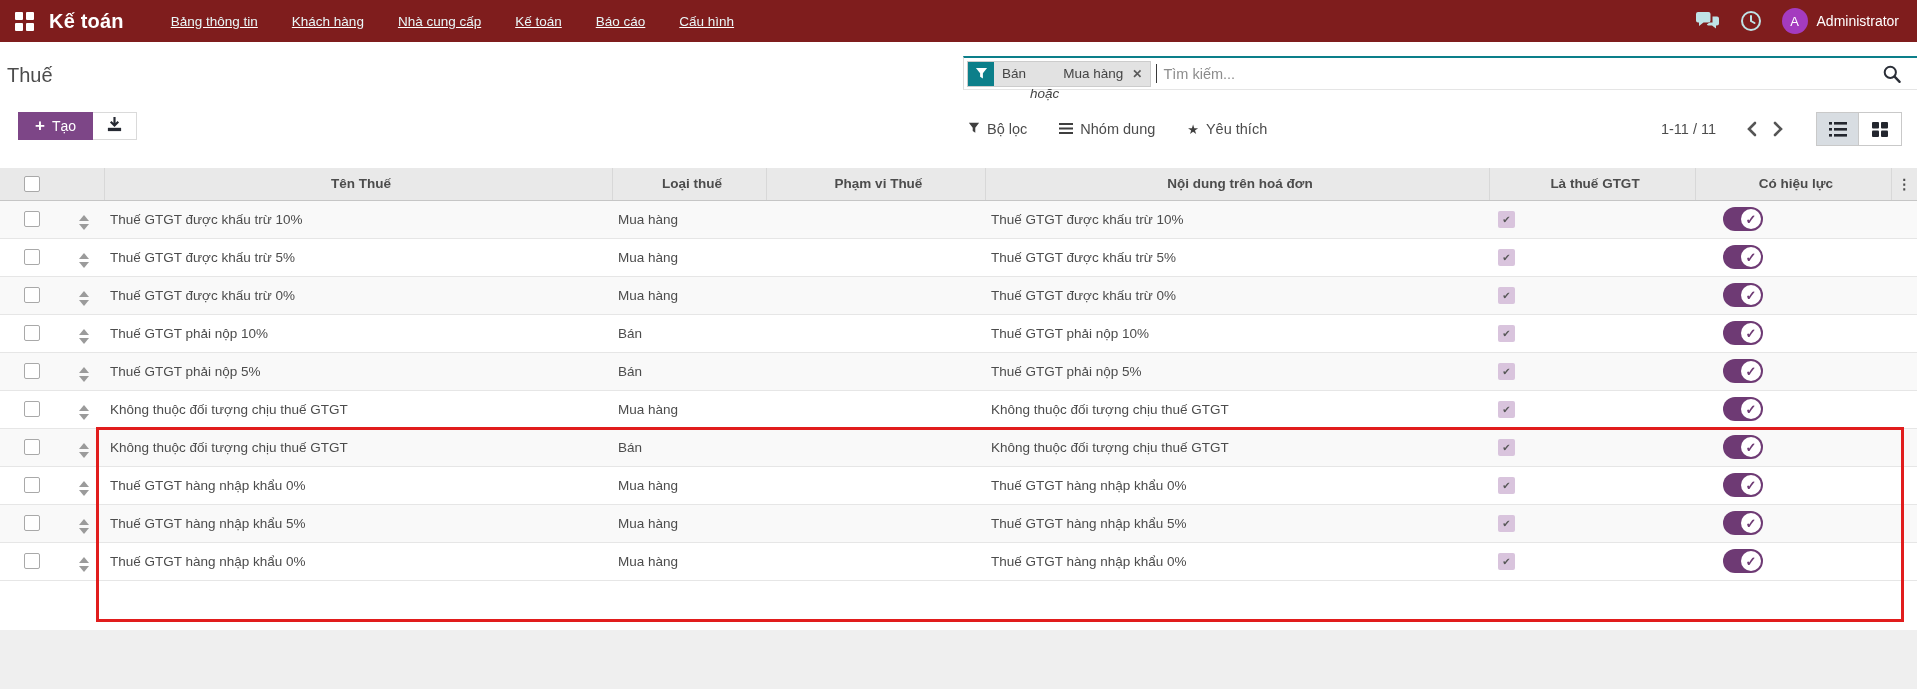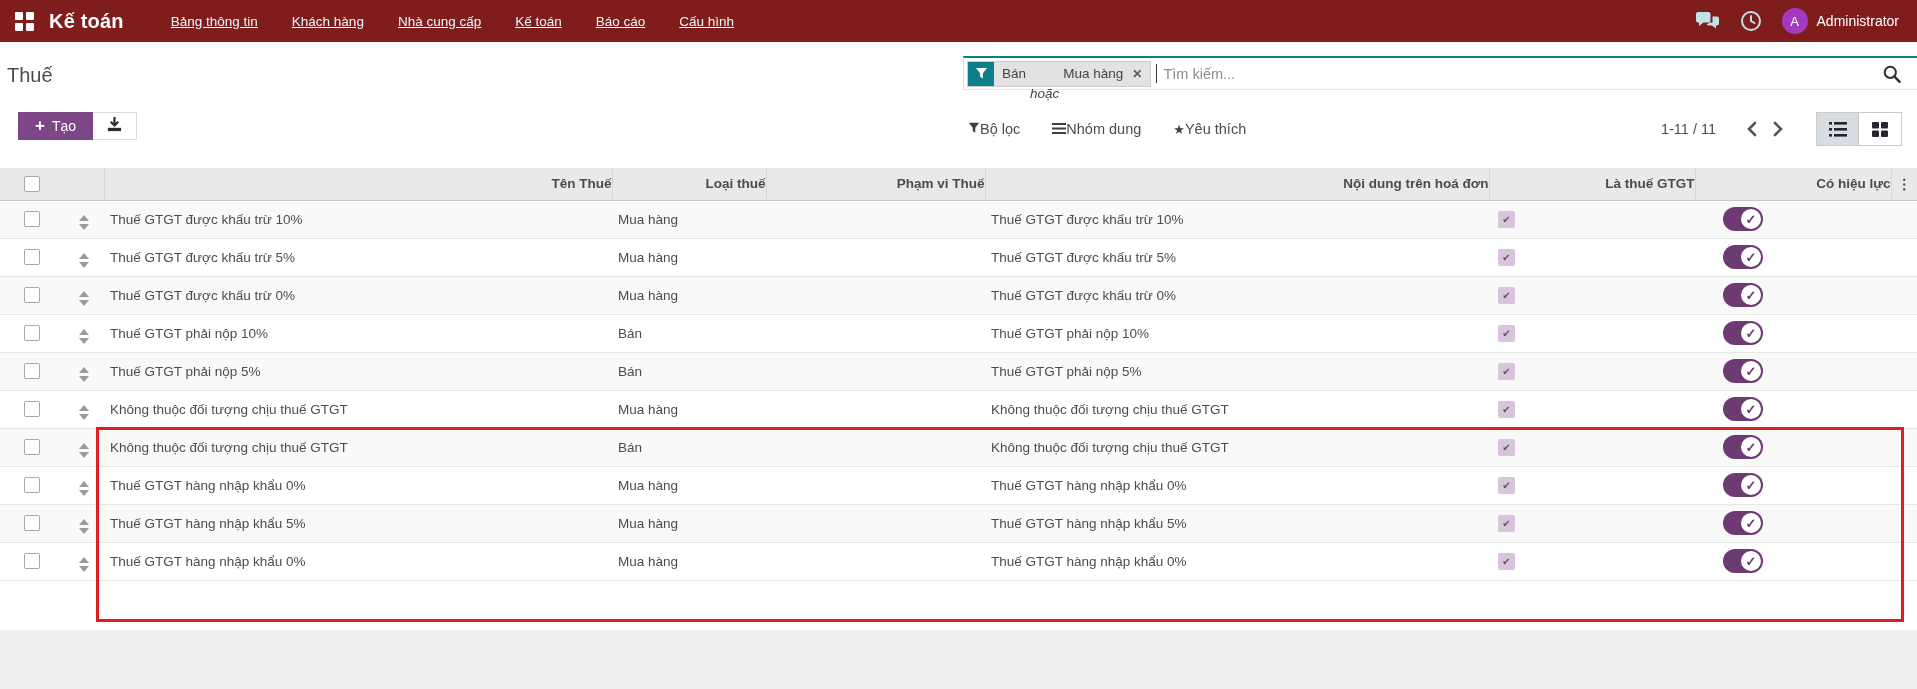--- a/index.html
+++ b/index.html
@@ -48,37 +48,37 @@
 
   .action-buttons { position: absolute; left: 18px; top: 112px; display: flex; height: 28px; }
   .btn-create { background: #7d4687; border: 1px solid #7d4687; color: #fff; font-size: 14px;
     padding: 0 16px; display: flex; align-items: center; gap: 7px; cursor: pointer; font-family: inherit; }
   .btn-create .plus::before { content: "+"; font-weight: bold; font-size: 17px; }
   .btn-export { width: 44px; background: #fff; border: 1px solid #dadada; border-left: none;
     display: flex; align-items: center; justify-content: center; cursor: pointer; }
 
   .view-controls { position: absolute; left: 968px; top: 112px; height: 34px;
     display: flex; align-items: center; gap: 32px; font-size: 14.5px; color: #4c4c4c; }
-  .vc-item { display: flex; align-items: center; gap: 0; cursor: pointer; white-space: nowrap; }
+  .vc-item { display: flex; align-items: center; gap: 7px; cursor: pointer; white-space: nowrap; }
   .star-glyph { font-size: 13px; color: #3f3f3f; }
 
   .pager-area { position: absolute; right: 15px; top: 112px; height: 34px; display: flex; align-items: center; }
   .pager-text { font-size: 14.5px; color: #4c4c4c; margin-right: 22px; }
   .chev { cursor: pointer; display: flex; padding: 4px 8px; }
   .switcher { display: flex; margin-left: 24px; }
   .sw-btn { width: 43px; height: 34px; border: 1px solid #c9c9c9; background: #fff;
     display: flex; align-items: center; justify-content: center; cursor: pointer; }
   .sw-btn + .sw-btn { border-left: none; }
   .sw-btn.active { background: #d8dde2; }
 
   
   .table-wrap { position: absolute; top: 168px; left: 0; width: 1917px; }
   table { width: 1917px; border-collapse: collapse; table-layout: fixed; font-size: 13.5px; color: #4c4c4c; }
   thead th {
-    background: #e9e9e9; height: 32px; font-weight: bold; text-align: right;
+    background: #e9e9e9; height: 32px; font-weight: bold; text-align: center;
     padding: 0 0 0 6px; border-bottom: 1px solid #c6c6c6; border-left: 1px solid #d8d8d8;
     cursor: pointer; overflow: hidden; white-space: nowrap;
   }
   thead th:first-child, thead th:nth-child(2) { border-left: none; }
   thead th.col-dots { padding: 0; text-align: center; }
   .dots-btn::after { content: "⋮"; font-weight: bold; font-size: 14px; color: #4c4c4c; }
   tbody td { height: 38px; border-bottom: 1px solid #e6e6e6; padding: 0 0 0 6px;
     overflow: hidden; white-space: nowrap; cursor: pointer; }
   tbody tr:nth-child(odd) { background: #f9f9f9; }
   tbody tr:nth-child(even) { background: #ffffff; }

